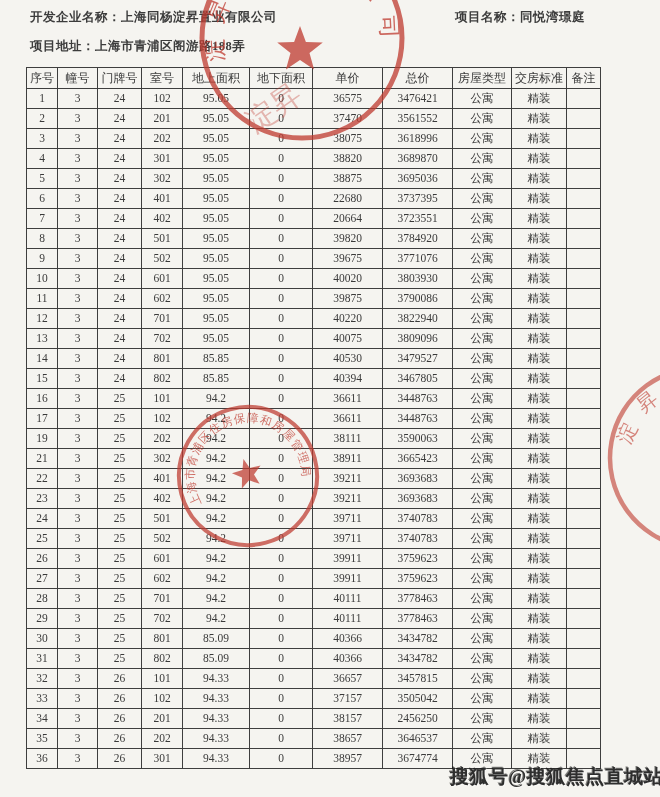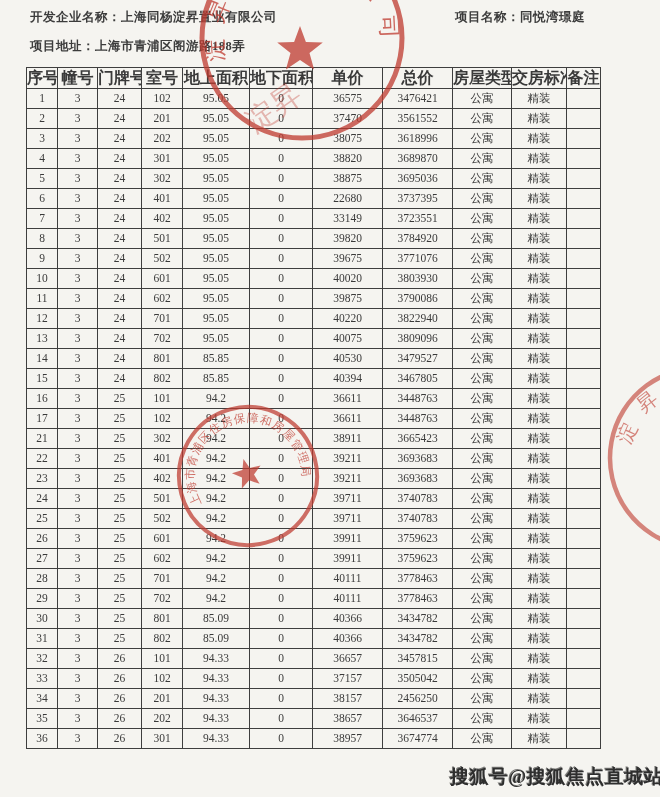--- a/index.html
+++ b/index.html
@@ -15,21 +15,21 @@
   table.price{
     position:absolute;top:67px;left:26px;width:574px;
     border-collapse:collapse;table-layout:fixed;
     background:transparent;
   }
   table.price th,table.price td{
     border:1.5px solid #3e3e3e;text-align:center;vertical-align:middle;
     padding:0;height:19px;line-height:19px;font-size:11.5px;
     overflow:hidden;white-space:nowrap;color:#3a3a3a;
   }
-  table.price th{height:20px;line-height:20px;font-size:16px;font-weight:700;}
+  table.price th{height:20px;line-height:20px;font-size:12px;font-weight:400;}
   svg.stamps{position:absolute;left:0;top:0;pointer-events:none;}
   .stamp-text{font-family:"Liberation Serif","DejaVu Serif",serif;}
   .watermark{
     position:absolute;left:450px;top:764px;font-size:19px;font-weight:700;
     color:#2e2e2e;letter-spacing:.5px;white-space:nowrap;
     text-shadow:1px 1px 0 rgba(255,255,255,.45),-1px -1px 0 rgba(0,0,0,.5);
   }
 </style>
 </head>
 <body>
@@ -154,21 +154,21 @@
           <td>精装</td>
           <td></td>
         </tr>
         <tr>
           <td>7</td>
           <td>3</td>
           <td>24</td>
           <td>402</td>
           <td>95.05</td>
           <td>0</td>
-          <td>33149</td>
+          <td>20664</td>
           <td>3723551</td>
           <td>公寓</td>
           <td>精装</td>
           <td></td>
         </tr>
         <tr>
           <td>8</td>
           <td>3</td>
           <td>24</td>
           <td>501</td>
@@ -286,20 +286,33 @@
         </tr>
         <tr>
           <td>17</td>
           <td>3</td>
           <td>25</td>
           <td>102</td>
           <td>94.2</td>
           <td>0</td>
           <td>36611</td>
           <td>3448763</td>
+          <td>公寓</td>
+          <td>精装</td>
+          <td></td>
+        </tr>
+        <tr>
+          <td>19</td>
+          <td>3</td>
+          <td>25</td>
+          <td>202</td>
+          <td>94.2</td>
+          <td>0</td>
+          <td>38111</td>
+          <td>3590063</td>
           <td>公寓</td>
           <td>精装</td>
           <td></td>
         </tr>
         <tr>
           <td>21</td>
           <td>3</td>
           <td>25</td>
           <td>302</td>
           <td>94.2</td>

